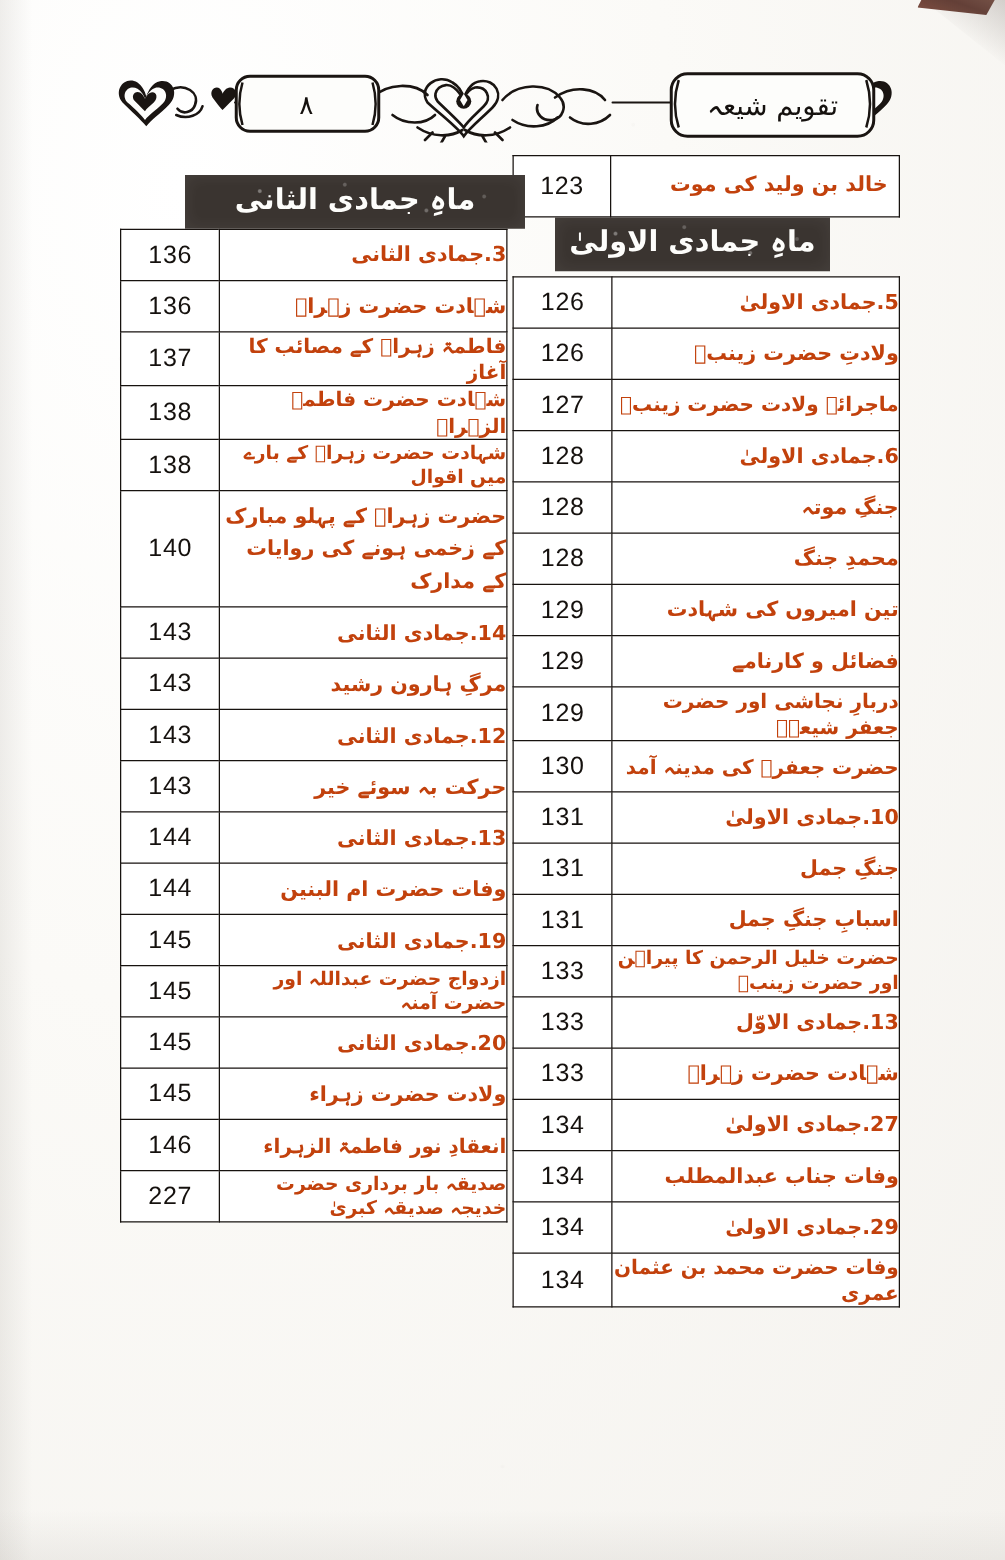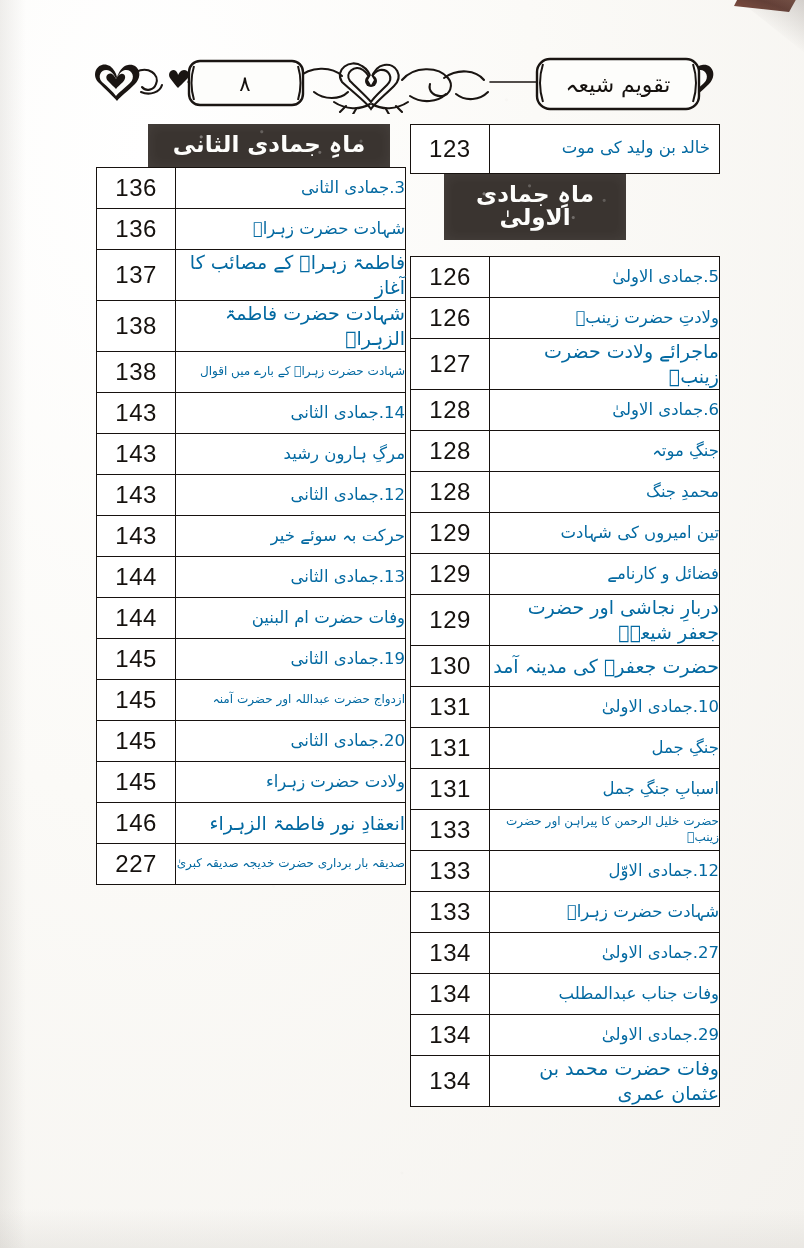--- a/index.html
+++ b/index.html
@@ -108,22 +108,22 @@
   .month-banner::after {
     content: "";
     position: absolute; inset: 0;
     background-image:
       radial-gradient(circle at 22% 30%, rgba(255,255,255,.35) 0 1px, transparent 2px),
       radial-gradient(circle at 71% 66%, rgba(255,255,255,.28) 0 1px, transparent 2px),
       radial-gradient(circle at 47% 18%, rgba(255,255,255,.22) 0 1px, transparent 2px),
       radial-gradient(circle at 88% 40%, rgba(255,255,255,.20) 0 1px, transparent 2px);
     pointer-events: none;
   }
-  .banner-right { width: 182px; margin: 0 0 16px 34px; }
-  .banner-left  { width: 242px; margin: 0 0 0 52px; }
+  .banner-right { width: 220px; margin: 0 0 4px 34px; }
+  .banner-left  { width: 272px; margin: 16px 0 0 52px; }
 
   
   table.idx {
     border-collapse: collapse;
     width: 310px;
     table-layout: fixed;
     background: #ffffff;
     direction: rtl;
   }
   table.idx td {
@@ -131,31 +131,32 @@
     padding: 0;
     vertical-align: middle;
   }
   td.title-cell {
     width: 228px;
     text-align: right;
     padding: 3px 9px 5px 5px;
     font-family: "DejaVu Sans", "Liberation Sans", sans-serif;
     font-size: 16.5px;
     line-height: 1.32;
-    color: #0369a1;
+    color: #c2410c;
     direction: rtl;
     unicode-bidi: isolate;
-  }
-  td.title-cell.small { font-size: 19px; }
-  td.title-cell.tiny  { font-size: 12px; }
+    font-weight: bold;
+  }
+  td.title-cell.small { font-size: 16px; }
+  td.title-cell.tiny  { font-size: 15px; }
   td.page-cell {
     width: 78px;
     text-align: center;
     font-family: "Liberation Sans", "DejaVu Sans", sans-serif;
-    font-size: 24px;
+    font-size: 20px;
     color: #15110e;
     direction: ltr;
     letter-spacing: .5px;
   }
   tr.tall td { height: 92px; }
   tr.tall td.title-cell { line-height: 1.58; }
   tr.norm td { height: 40px; }
 
   
   table.orphan {
@@ -305,21 +306,21 @@
             </tr>
             <tr class="norm">
               <td class="title-cell">اسبابِ جنگِ جمل</td>
               <td class="page-cell">131</td>
             </tr>
             <tr class="norm">
               <td class="title-cell tiny">حضرت خلیل الرحمن کا پیراہن اور حضرت زینبؑ</td>
               <td class="page-cell">133</td>
             </tr>
             <tr class="norm">
-              <td class="title-cell">12.جمادی الاوّل</td>
+              <td class="title-cell">13.جمادی الاوّل</td>
               <td class="page-cell">133</td>
             </tr>
             <tr class="norm">
               <td class="title-cell">شہادت حضرت زہراؑ</td>
               <td class="page-cell">133</td>
             </tr>
             <tr class="norm">
               <td class="title-cell">27.جمادی الاولیٰ</td>
               <td class="page-cell">134</td>
             </tr>
@@ -358,20 +359,24 @@
               <td class="page-cell">137</td>
             </tr>
             <tr class="norm">
               <td class="title-cell small">شہادت حضرت فاطمۃ الزہراؑ</td>
               <td class="page-cell">138</td>
             </tr>
             <tr class="norm">
               <td class="title-cell tiny">شہادت حضرت زہراؑ کے بارے میں اقوال</td>
               <td class="page-cell">138</td>
             </tr>
+            <tr class="tall">
+              <td class="title-cell">حضرت زہراؑ کے پہلو مبارک کے زخمی ہونے کی روایات کے مدارک</td>
+              <td class="page-cell">140</td>
+            </tr>
             <tr class="norm">
               <td class="title-cell">14.جمادی الثانی</td>
               <td class="page-cell">143</td>
             </tr>
             <tr class="norm">
               <td class="title-cell">مرگِ ہارون رشید</td>
               <td class="page-cell">143</td>
             </tr>
             <tr class="norm">
               <td class="title-cell">12.جمادی الثانی</td>

